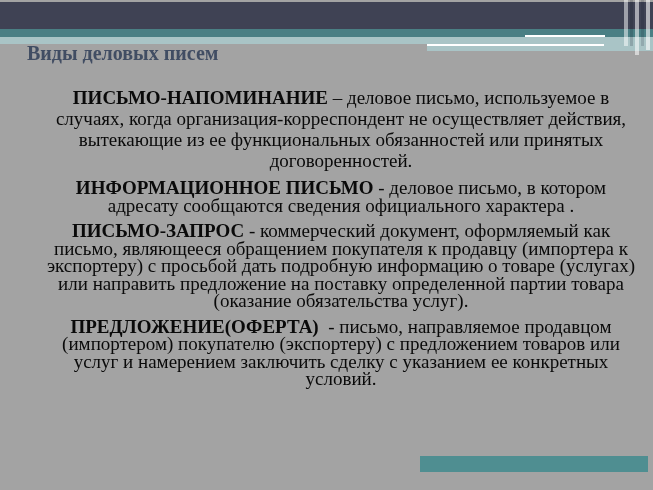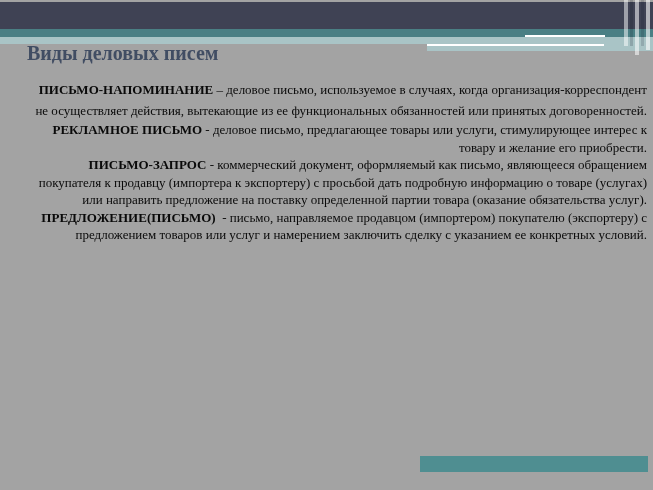--- a/index.html
+++ b/index.html
@@ -31,23 +31,23 @@
     font-size:20px;font-weight:bold;
     color:var(--title-color,#414d63);
     white-space:nowrap;
   }
   
   .body-text{
     position:absolute;left:35px;top:79px;width:612px;
     color:#0a0a0a;
   }
   .body-text p{
-    margin:0;padding:0;
-    font-size:13px;line-height:17.5px;
-    text-align:right;
+    margin:8px;padding:0;
+    font-size:19px;line-height:17.5px;
+    text-align:center;
   }
   .body-text p:first-child{line-height:21px;}
   .body-text b{font-weight:bold;}
   
   .accent-bar{
     position:absolute;left:420px;top:456px;width:228px;height:16px;
     background:var(--accent-bar,#4f8e91);
   }
 </style>
 </head>
@@ -68,20 +68,20 @@
       <div class="stripe s3"></div>
       <div class="stripe s4"></div>
       <div class="stripe s5"></div>
     </div>
   </div>
 
   <h1 class="title">Виды деловых писем</h1>
 
   <div class="body-text">
     <p><b>ПИСЬМО-НАПОМИНАНИЕ</b><span> – деловое письмо, используемое в случаях, когда организация-корреспондент не осуществляет действия, вытекающие из ее функциональных обязанностей или принятых договоренностей.</span></p>
-    <p><b>РЕКЛАМНОЕ ПИСЬМО</b><span> - деловое письмо, предлагающее товары или услуги, стимулирующее интерес к товару и желание его приобрести.</span></p>
+    <p><b>ИНФОРМАЦИОННОЕ ПИСЬМО</b><span> - деловое письмо, в котором адресату сообщаются сведения официального характера .</span></p>
     <p><b>ПИСЬМО-ЗАПРОС</b><span> - коммерческий документ, оформляемый как письмо, являющееся обращением покупателя к продавцу (импортера к экспортеру) с просьбой дать подробную информацию о товаре (услугах) или направить предложение на поставку определенной партии товара (оказание обязательства услуг).</span></p>
-    <p><b>ПРЕДЛОЖЕНИЕ(ПИСЬМО)</b><span> &nbsp;- письмо, направляемое продавцом (импортером) покупателю (экспортеру) с предложением товаров или услуг и намерением заключить сделку с указанием ее конкретных условий.</span></p>
+    <p><b>ПРЕДЛОЖЕНИЕ(ОФЕРТА)</b><span> &nbsp;- письмо, направляемое продавцом (импортером) покупателю (экспортеру) с предложением товаров или услуг и намерением заключить сделку с указанием ее конкретных условий.</span></p>
   </div>
 
   <div class="accent-bar"></div>
 
 </div>
 
 </body></html>

